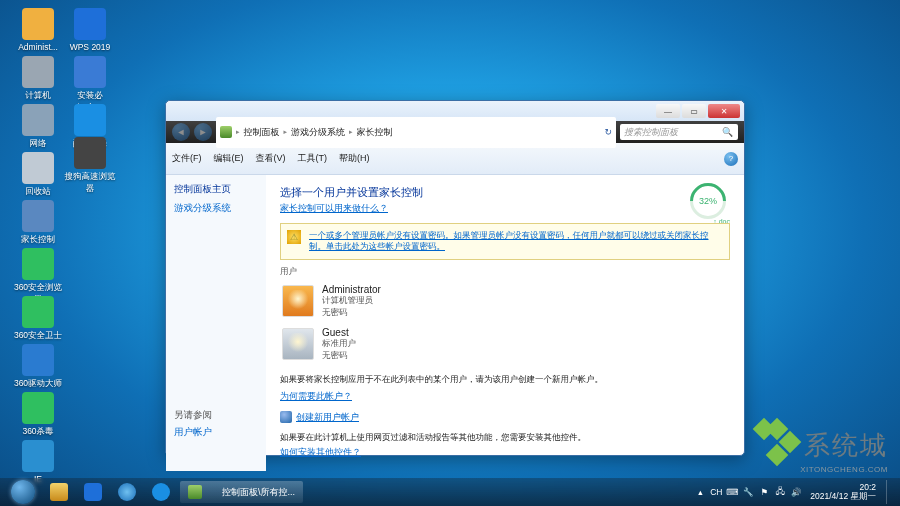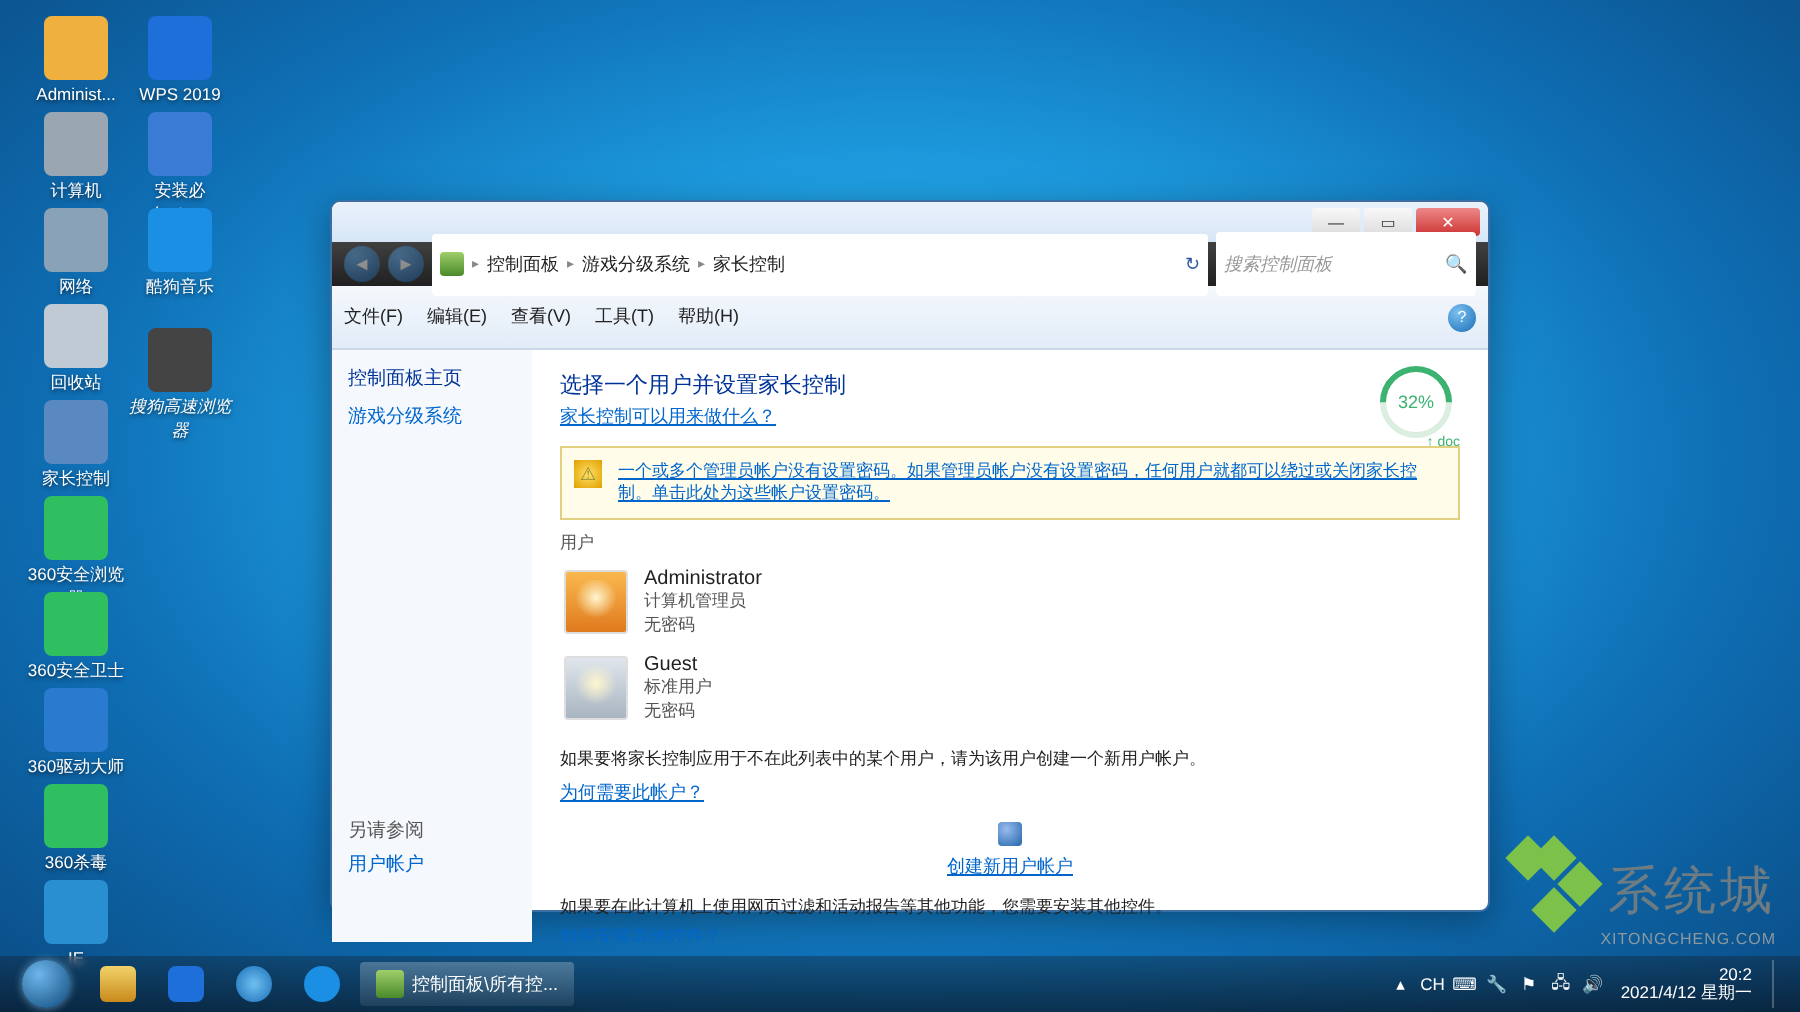--- a/index.html
+++ b/index.html
@@ -14,21 +14,21 @@
 .tbtn { width: 24px; height: 14px; border-radius: 2px; display: flex; align-items: center; justify-content: center; font-size: 8px; color: #333; }
 .tbtn.min { background: linear-gradient(#f8f8f8,#dcdcdc); }
 .tbtn.max { background: linear-gradient(#f8f8f8,#dcdcdc); }
 .tbtn.close { background: linear-gradient(#e88,#c33); color: #fff; width: 32px; }
 .navbar { height: 22px; background: linear-gradient(#404040,#202020); display: flex; align-items: center; padding: 0 6px; gap: 4px; }
 .navbtn { width: 18px; height: 18px; border-radius: 50%; background: radial-gradient(circle at 30% 30%,#5aa6e8,#1a5a9a); display: flex; align-items: center; justify-content: center; color: #fff; font-size: 9px; }
 .navbtn.disabled { opacity: .45; }
 .bcrumb { flex: 1; height: 31px; background: #fff; border-radius: 2px; display: flex; align-items: center; padding: 0 4px; gap: 4px; font-size: 9px; color: #222; }
 .bcrumb .sep { color: #888; font-size: 7px; }
 .bcrumb .refresh { margin-left: auto; color: #2c5aa0; }
-.sbox { width: 130px; height: 16px; background: #fff; border-radius: 2px; display: flex; align-items: center; padding: 16px 4px; font-size: 9px; color: #999; }
+.sbox { width: 118px; height: 16px; background: #fff; border-radius: 2px; display: flex; align-items: center; padding: 0 4px; font-size: 9px; color: #999; }
 .sbox .mag { margin-left: auto; color: #555; }
 .menubar { height: 32px; background: linear-gradient(#f4f8fc,#e2ecf8); border-bottom: 1px solid #cad8ea; display: flex; align-items: center; padding: 0 6px; gap: 12px; font-size: 9px; color: #222; }
 .menubar .help { margin-left: auto; width: 14px; height: 14px; border-radius: 50%; background: radial-gradient(circle at 35% 30%,#7bc0f0,#1a6eb8); color: #fff; display: flex; align-items: center; justify-content: center; font-size: 8px; }
 .body { display: flex; height: calc(100% - 58px); }
 .sidebar { width: 100px; padding: 8px 8px; font-size: 9.5px; background: #f5f9fd; }
 .sidebar .shead { color: #003399; margin-bottom: 6px; }
 .sidebar .slink { color: #0066cc; margin-bottom: 4px; cursor: pointer; }
 .sidebar .sgap { height: 190px; }
 .sidebar .salso { color: #555; margin-bottom: 4px; }
 .main { flex: 1; padding: 10px 14px 10px 14px; font-size: 9.5px; color: #222; overflow: hidden; position: relative; }
@@ -37,41 +37,41 @@
 .warnbox { border: 1px solid #e0d080; background: #fffde9; padding: 6px 8px 6px 28px; position: relative; margin-bottom: 6px; font-size: 8.5px; line-height: 1.35; }
 .warnbox .wic { position: absolute; left: 6px; top: 6px; width: 14px; height: 14px; background: radial-gradient(circle,#ffe066,#e0a000); display: flex; align-items: center; justify-content: center; color: #883; font-size: 9px; }
 .warnbox a { color: #0066cc; text-decoration: underline; }
 .seclabel { font-size: 8.5px; color: #555; margin-bottom: 2px; }
 .userrow { display: flex; align-items: center; gap: 8px; padding: 4px 2px; }
 .userrow .uic { width: 32px; height: 32px; background: linear-gradient(#f9b84e,#e07a1e); border: 1px solid #ddd; border-radius: 2px; position: relative; }
 .userrow .uic::after { content: ""; position: absolute; inset: 4px; background: radial-gradient(circle at 50% 40%, #fff6d0, transparent 60%); }
 .userrow .uname { font-size: 10px; }
 .userrow .usub { font-size: 8.5px; color: #555; }
 .para { font-size: 8.5px; line-height: 1.4; margin-top: 8px; }
-.linkic { display: flex; align-items: center; gap: 4px; font-size: 9px; color: #0066cc; margin-top: 0; flex-direction: column; }
+.linkic { display: flex; align-items: center; gap: 4px; font-size: 9px; color: #0066cc; margin-top: 0; }
 .linkic .li-ic { width: 12px; height: 12px; background: radial-gradient(circle at 35% 30%,#9be,#26a); border-radius: 2px; }
 .progress { position: absolute; right: 18px; top: 8px; width: 36px; height: 36px; }
 .progress .ring { width: 36px; height: 36px; border-radius: 50%; border: 3px solid #dceee0; position: relative; }
 .progress .arc { position: absolute; inset: -3px; border-radius: 50%; border: 3px solid transparent; border-top-color: #3cb371; border-right-color: #3cb371; transform: rotate(-45deg); }
 .progress .pv { position: absolute; inset: 0; display: flex; align-items: center; justify-content: center; font-size: 9px; color: #3cb371; }
 .progress .doc { position: absolute; right: -4px; bottom: -6px; font-size: 7px; color: #3cb371; }
 
 .watermark { position: absolute; right: 12px; bottom: 32px; text-align: right; pointer-events: none; }
 .watermark .logo { display: flex; align-items: flex-end; gap: 6px; justify-content: flex-end; }
 .watermark .diamond { position: relative; width: 42px; height: 42px; }
 .watermark .diamond span { position: absolute; width: 16px; height: 16px; background: #7cc24a; transform: rotate(45deg); }
 .watermark .txt { font-size: 26px; color: #6d7b82; letter-spacing: 2px; font-weight: 300; }
 .watermark .url { font-size: 8px; color: #8a98a0; letter-spacing: .5px; margin-top: 2px; }
 
 .taskbar { position: absolute; left: 0; right: 0; bottom: 0; height: 28px; background: linear-gradient(rgba(20,30,40,.35), rgba(10,15,22,.62)); display: flex; align-items: center; padding: 0 6px; gap: 4px; backdrop-filter: blur(2px); }
 .start { width: 34px; height: 26px; display: flex; align-items: center; justify-content: center; }
 .start .orb { width: 24px; height: 24px; border-radius: 50%; background: radial-gradient(circle at 35% 30%, #6fb6ec, #0d4a7a); position: relative; box-shadow: 0 0 4px rgba(160,210,255,.6); }
 .tbitem { width: 30px; height: 22px; border-radius: 2px; display: flex; align-items: center; justify-content: center; }
 .tbitem .tic { width: 18px; height: 18px; border-radius: 3px; }
-.tbtask { height: 22px; padding: 0 8px; background: linear-gradient(rgba(255,255,255,.25),rgba(255,255,255,.08)); border-radius: 2px; display: flex; align-items: center; gap: 4px; font-size: 9px; color: #fff; }
+.tbtask { height: 22px; padding: 0 8px; background: linear-gradient(rgba(255,255,255,.25),rgba(255,255,255,.08)); border-radius: 2px; display: flex; align-items: center; gap: 20px; font-size: 9px; color: #fff; }
 .tbtask .tic { width: 14px; height: 14px; background: linear-gradient(#9ecf6a,#4a8a2a); border-radius: 2px; }
 .tray { margin-left: auto; display: flex; align-items: center; gap: 4px; color: #fff; font-size: 8.5px; }
 .tray .ti { width: 12px; height: 12px; display: flex; align-items: center; justify-content: center; }
 .tray .clock { text-align: right; line-height: 1.1; padding: 0 4px; }
 .tray .showdesk { width: 8px; height: 24px; border-left: 1px solid rgba(255,255,255,.25); margin-left: 2px; }
 </style>
 </head>
 <body>
 
 <div class="desktop">
@@ -105,21 +105,21 @@
         <div>网络</div>
       </div>
       <div class="dicon" style="left: 64px; top: 104px;">
         <div class="ic" style="background:#1a8fe3"></div>
         <div>酷狗音乐</div>
       </div>
       <div class="dicon" style="left: 12px; top: 152px;">
         <div class="ic" style="background:#c0cad4"></div>
         <div>回收站</div>
       </div>
-      <div class="dicon" style="left: 64px; top: 164px; font-style: italic;">
+      <div class="dicon" style="left: 64px; top: 137px;">
         <div class="ic" style="background:#444"></div>
         <div>搜狗高速浏览器</div>
       </div>
       <div class="dicon" style="left: 12px; top: 200px;">
         <div class="ic" style="background:#5a88c0"></div>
         <div>家长控制</div>
       </div>
       <div class="dicon" style="left: 12px; top: 248px;">
         <div class="ic" style="background:#2fbf60"></div>
         <div>360安全浏览器</div>

